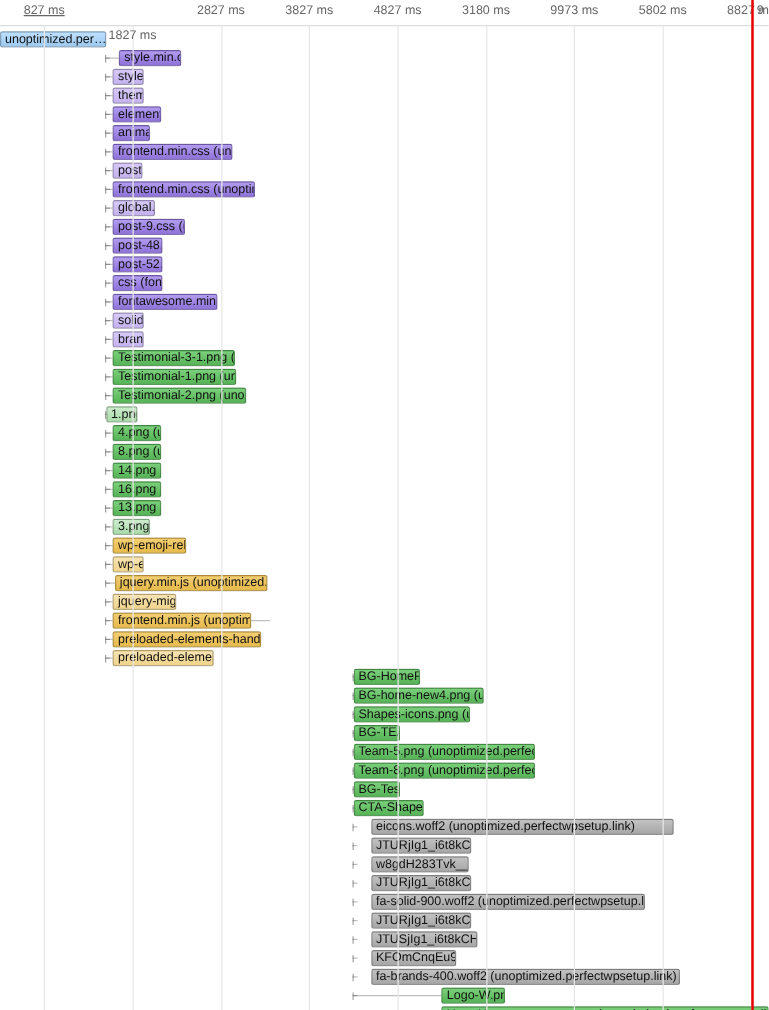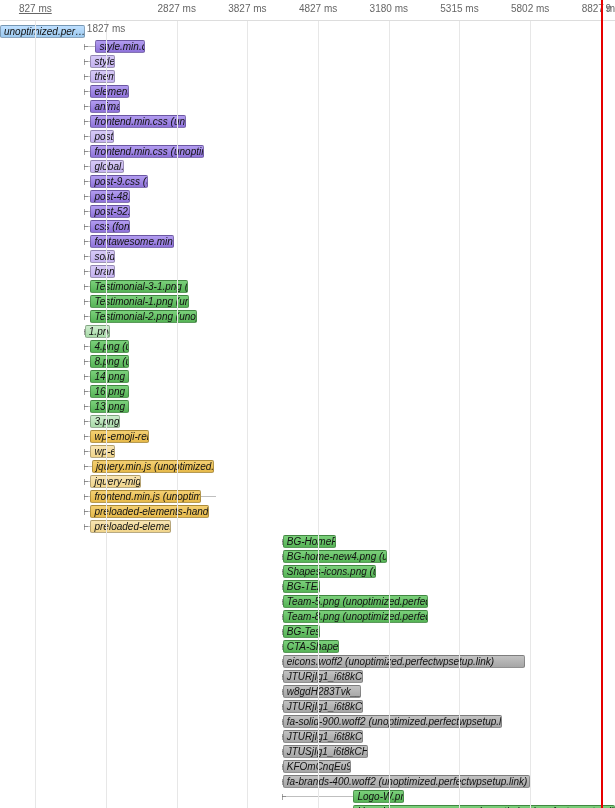--- a/index.html
+++ b/index.html
@@ -66,21 +66,20 @@
     align-items: center;
     overflow: hidden;
     padding: 0 3px;
     border: 1px solid rgba(0,0,0,0.25);
   }
   .bar-label {
     font-size: 10px;
     line-height: 12px;
     white-space: nowrap;
     color: #111;
-    font-style: italic;
   }
   
   .wait {
     position: absolute;
     top: 7px;
     height: 0;
     border-top: 1px solid rgba(0,0,0,0.25);
     z-index: 0;
   }
   .lead {
@@ -108,34 +107,34 @@
     z-index: 3;
   }
   
   .c-doc   { background: linear-gradient(to bottom, #bfe0ff, #9cc9ef); }
   .c-css   { background: linear-gradient(to bottom, #b29cf0, #8e72d9); }
   .c-css-l { background: linear-gradient(to bottom, #d6c9f6, #c4b2ef); }
   .c-img   { background: linear-gradient(to bottom, #7bd07b, #56b356); }
   .c-img-l { background: linear-gradient(to bottom, #cdeccd, #a9dba9); }
   .c-js    { background: linear-gradient(to bottom, #f3cf72, #e6b94a); }
   .c-js-l  { background: linear-gradient(to bottom, #f7e4b3, #f0d48a); }
-  .c-font  { background: linear-gradient(to bottom, #c2c2c2, #a6a6a6); }
+  .c-font  { background: linear-gradient(to bottom, #c2c2c2, #a6a6a6); margin-left: 14px; }
 </style>
 </head>
 <body>
 
 <div class="waterfall">
   <div class="axis">
       <div class="tick" style="left: 35.3448px; text-decoration: underline;">827 ms</div>
       <div class="tick" style="left: 106.034px; margin-top: 20px;">1827 ms</div>
       <div class="tick" style="left: 176.724px;">2827 ms</div>
       <div class="tick" style="left: 247.414px;">3827 ms</div>
       <div class="tick" style="left: 318.103px;">4827 ms</div>
       <div class="tick" style="left: 388.793px;">3180 ms</div>
-      <div class="tick" style="left: 459.483px;">5315 ms</div>
+      <div class="tick" style="left: 459.483px;">9973 ms</div>
       <div class="tick" style="left: 530.172px;">5802 ms</div>
       <div class="tick" style="left: 600.862px;">8827 ms</div>
       <div class="tick" style="left: 611px; transform: translateX(-100%);">9</div>
     </div>
   <div class="grid"></div>
   <div class="endline" style="left: 600.862px;"></div>
   <div class="rows">
       <div class="row">
         <div class="lead" style="left: -1px;"></div>
         <div class="bar c-doc" style="left: 0px; width: 84.8276px;">

